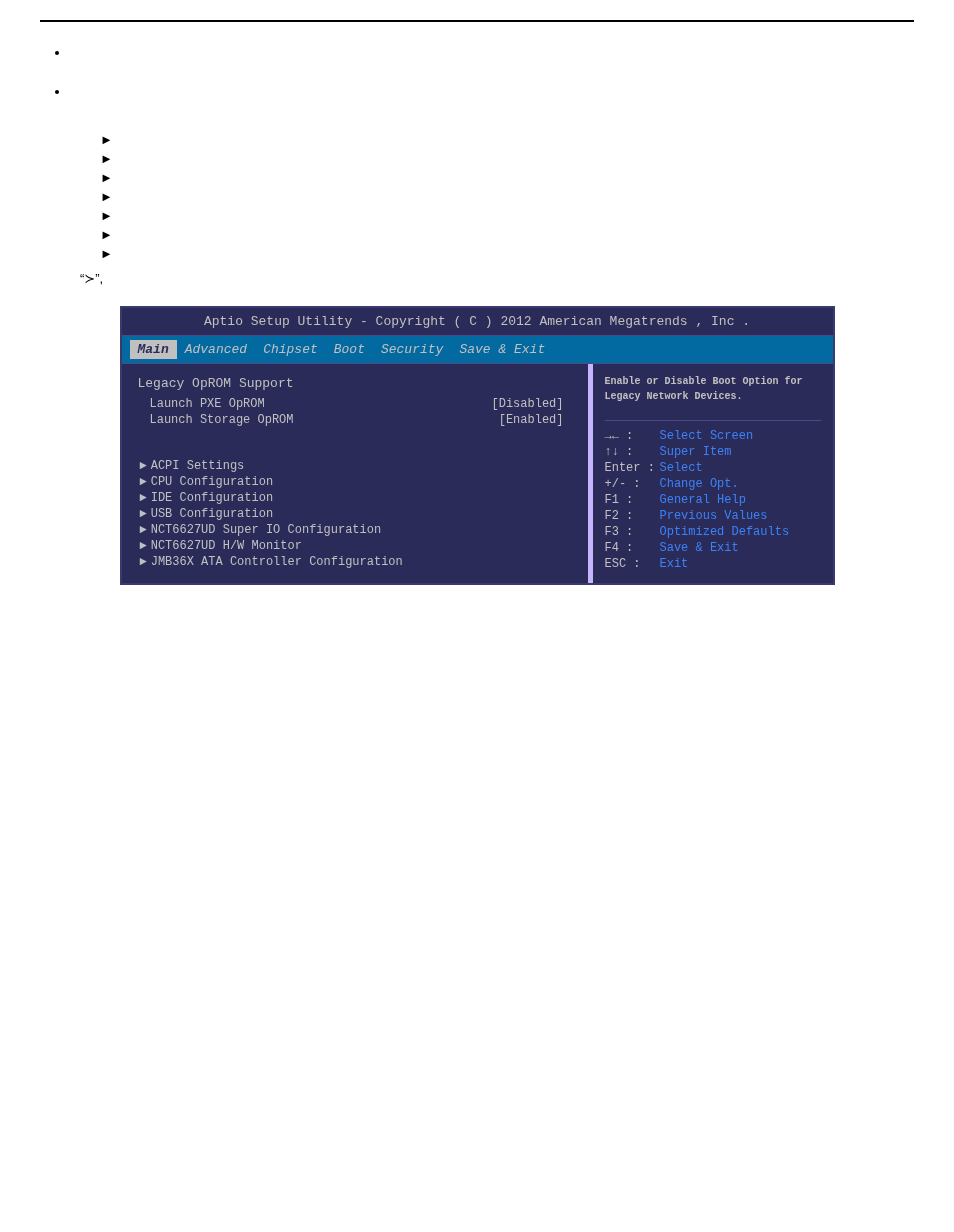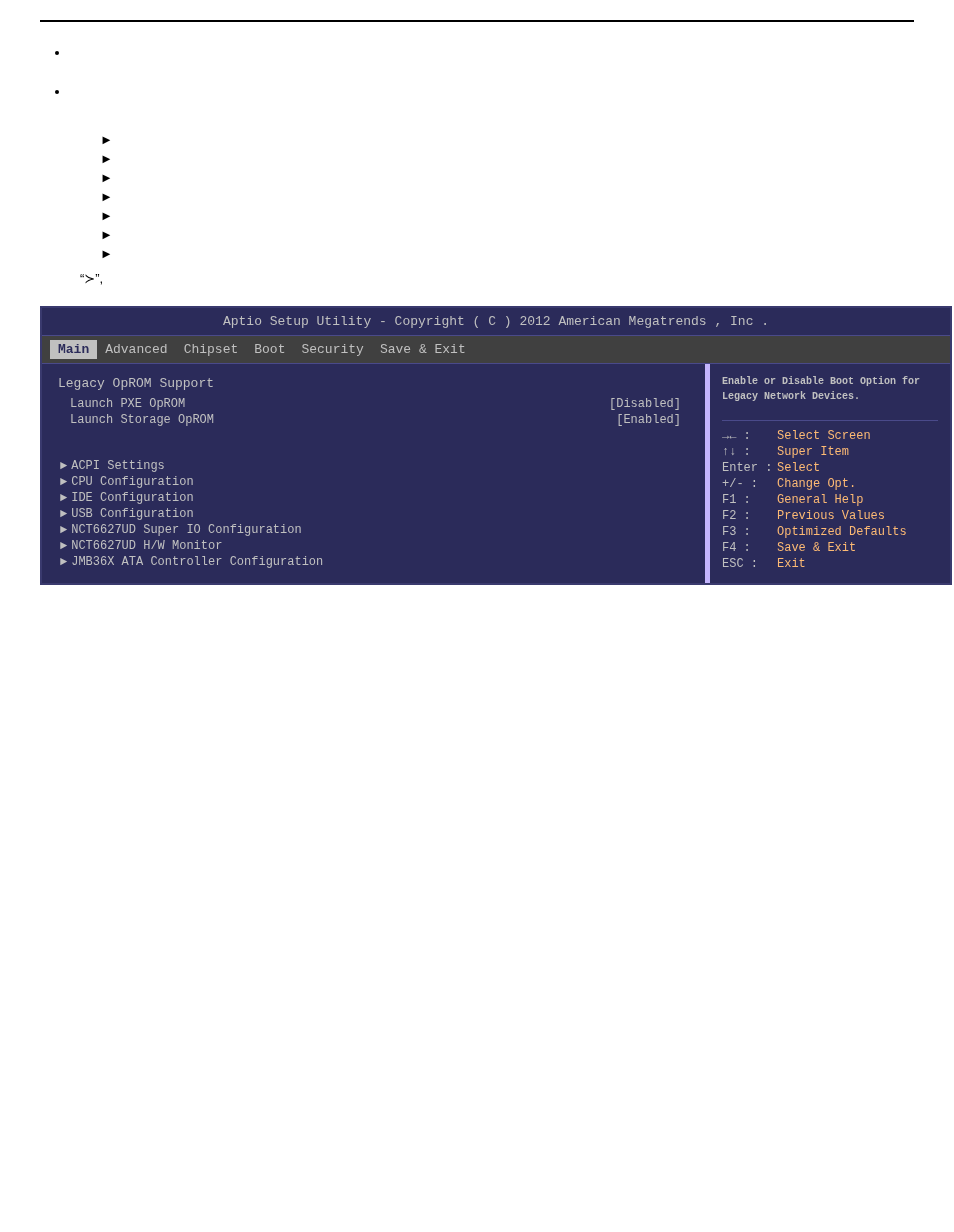--- a/index.html
+++ b/index.html
@@ -49,40 +49,41 @@
 
     .symbol-note {
       margin: 10px 0 20px 40px;
       font-size: 13px;
     }
 
     
     .bios-container {
       border: 2px solid #3a3a6e;
       background: #2b2b5a;
-      width: 912px;
+      width: 715px;
       margin: 0 auto;
       font-family: 'Courier New', monospace;
     }
 
     .bios-title-bar {
       background: #2b2b5a;
       text-align: center;
       color: #c0c0c0;
       padding: 6px 0;
       font-size: 13px;
       border-bottom: 1px solid #4a4a8a;
     }
 
     .bios-menu-bar {
       display: flex;
       align-items: center;
-      background: #404040;
+      background: #0369a1;
       padding: 4px 8px;
       border-bottom: 1px solid #4a4a8a;
+      font-style: italic;
     }
 
     .bios-menu-item {
       color: #c0c0c0;
       padding: 2px 8px;
       font-size: 13px;
       cursor: pointer;
     }
 
     .bios-menu-item.active {
@@ -170,21 +171,21 @@
       font-size: 12px;
       margin: 2px 0;
     }
 
     .key-label {
       min-width: 55px;
       color: #c0c0c0;
     }
 
     .key-desc {
-      color: #fdba74;
+      color: #3b82f6;
     }
 
     .bios-footer {
       background: #2b2b5a;
       text-align: center;
       color: #c0c0c0;
       padding: 6px 0;
       font-size: 12px;
       border-top: 1px solid #4a4a8a;
     }

